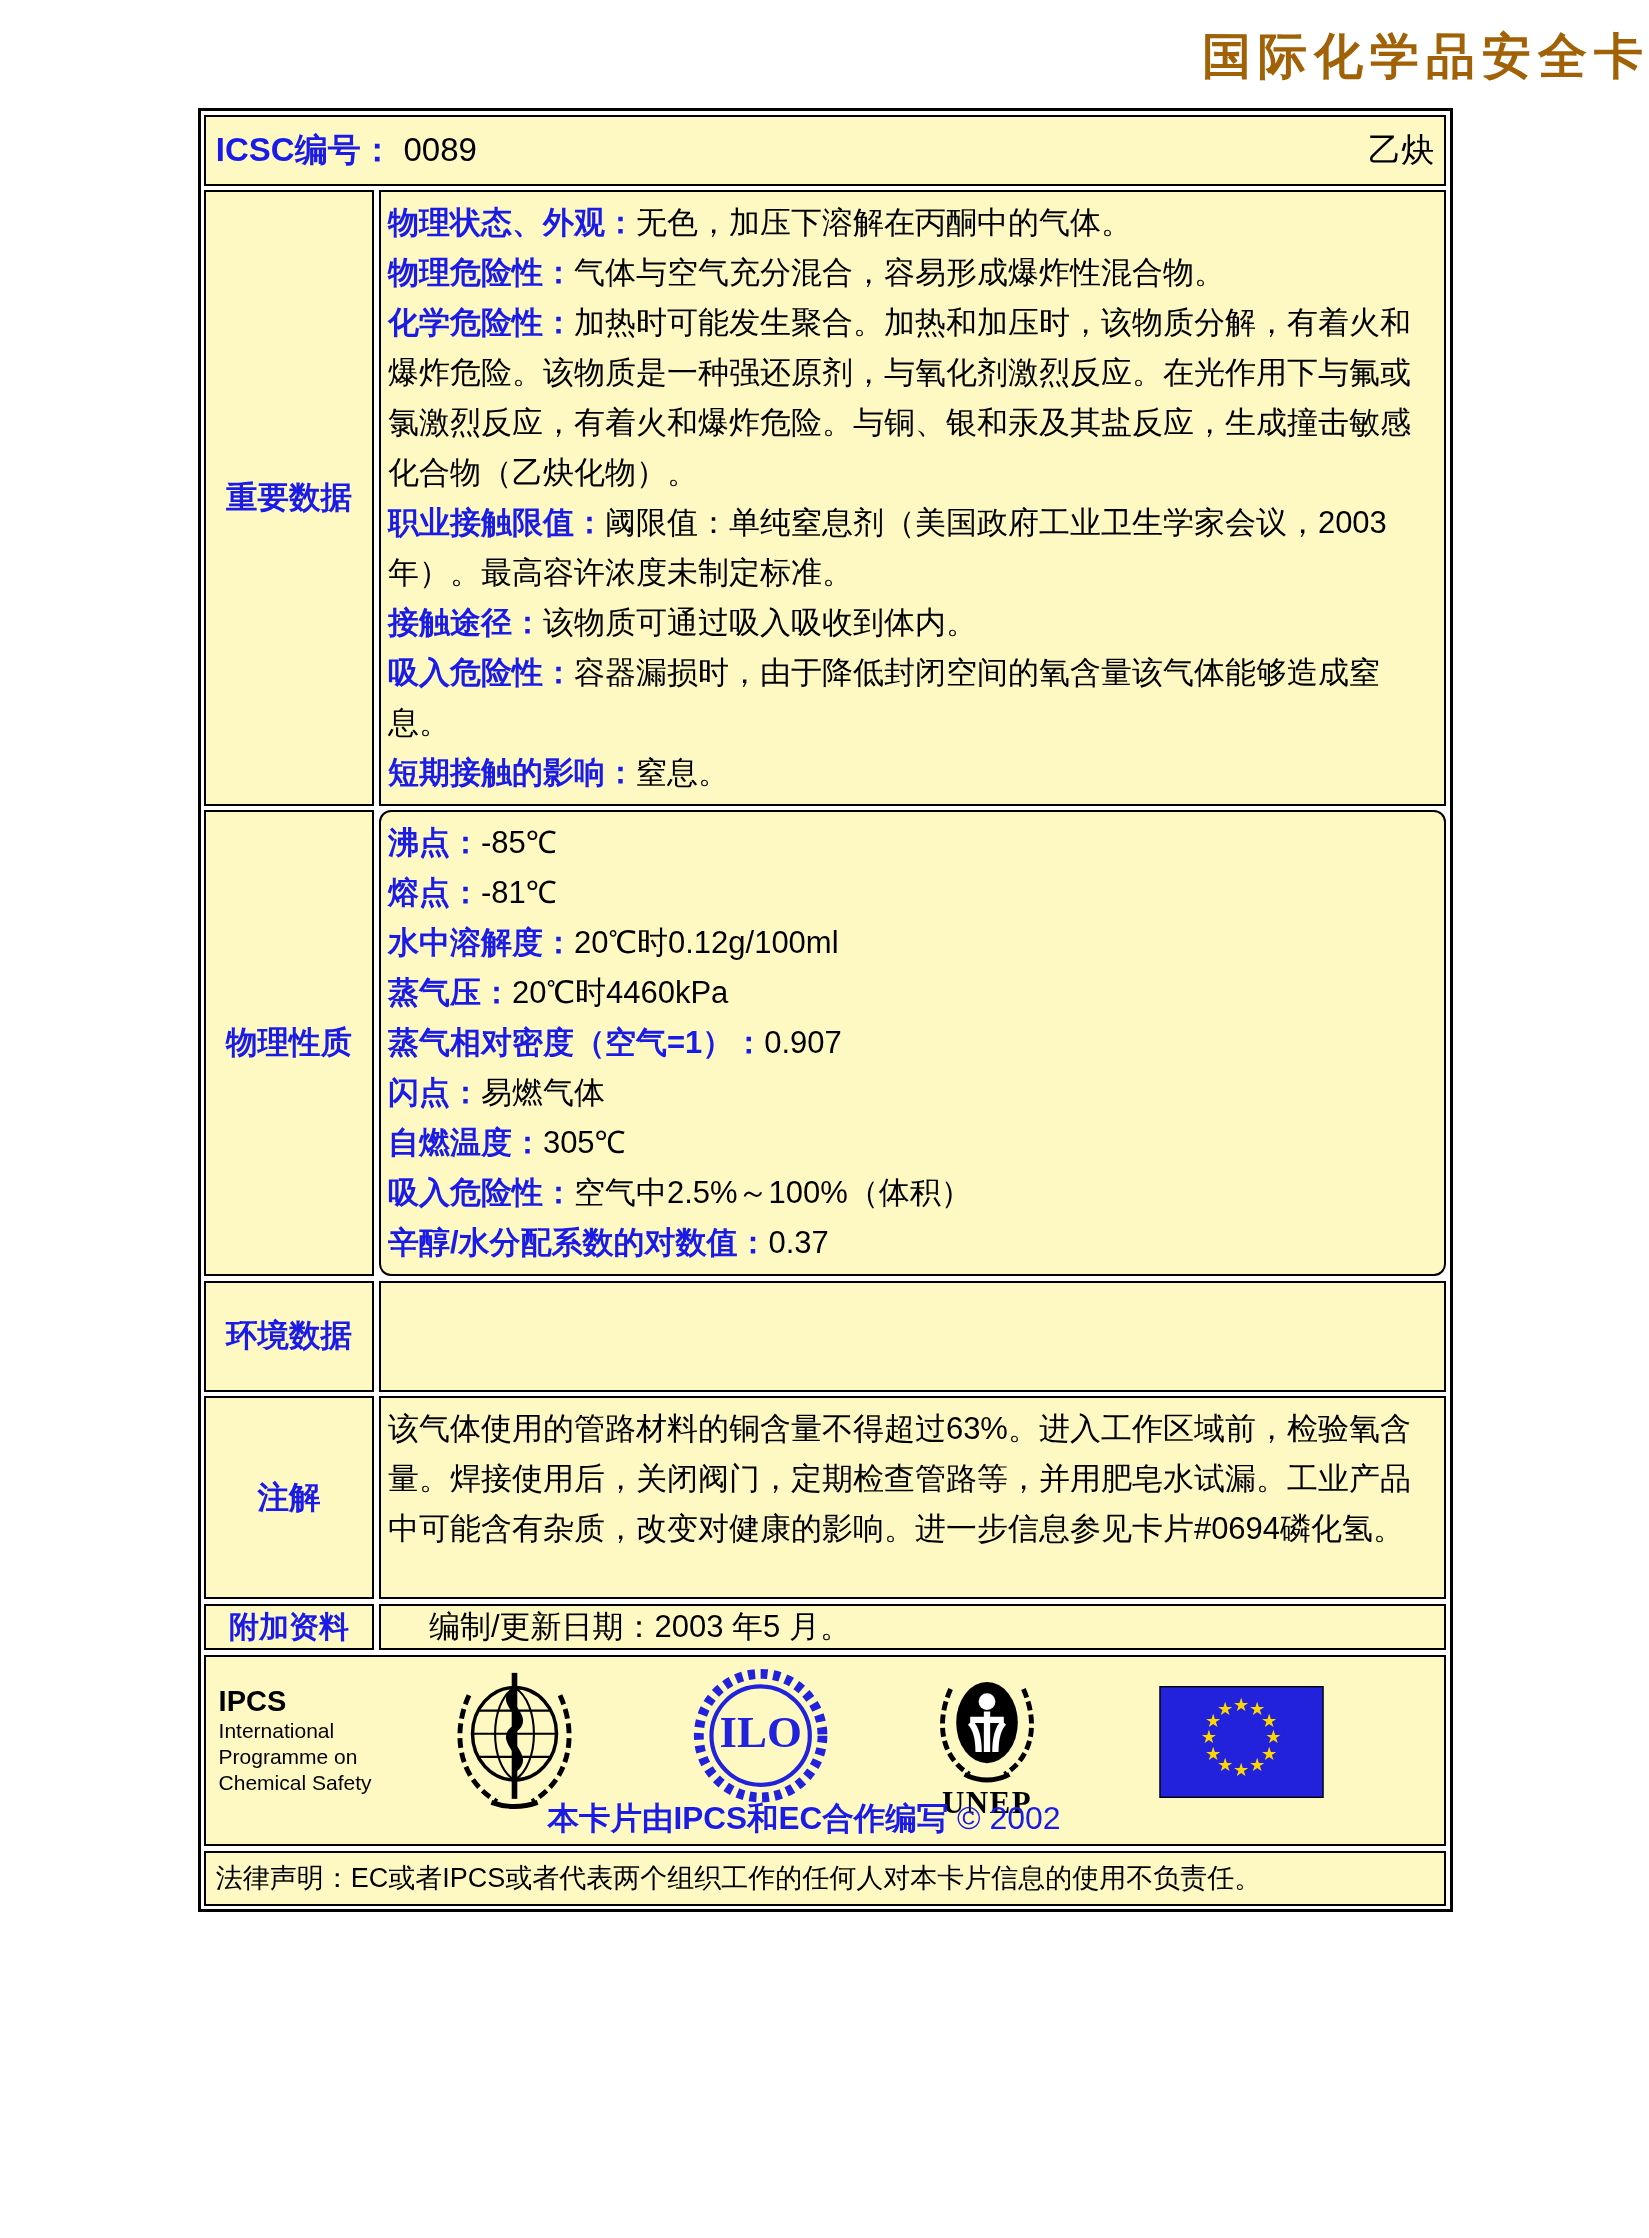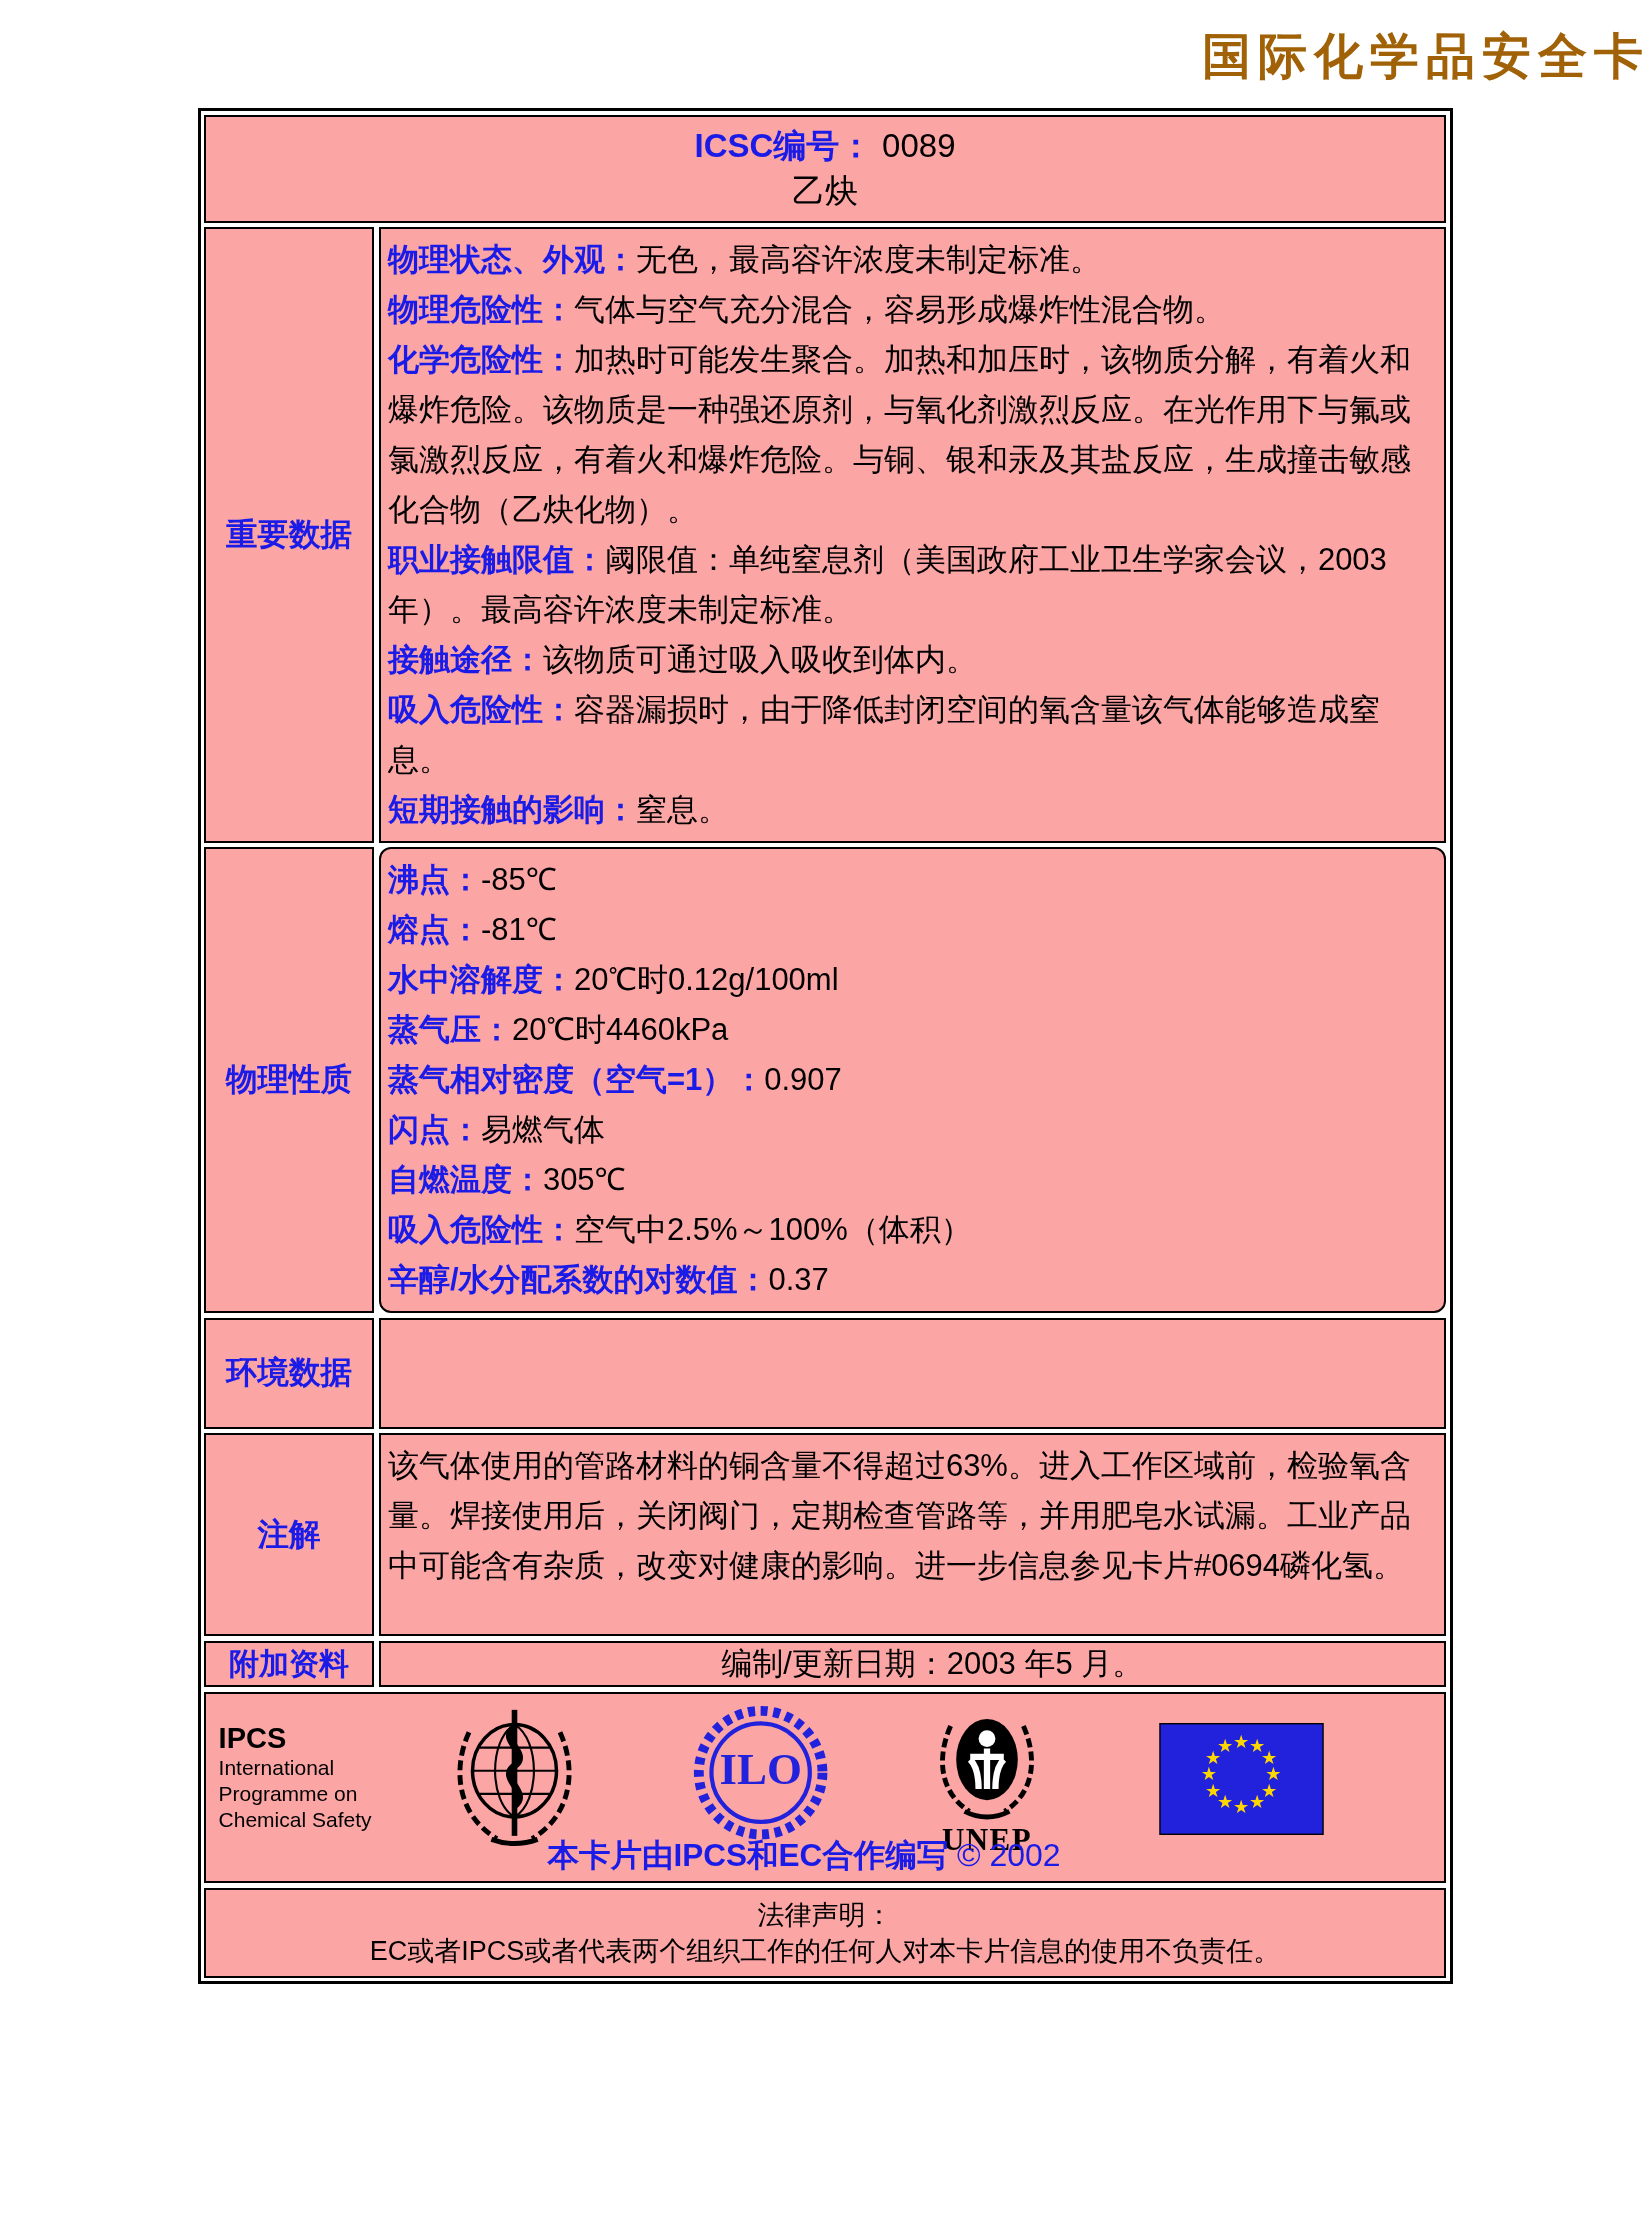--- a/index.html
+++ b/index.html
@@ -29,22 +29,21 @@
     border: 3.5px solid #000;
     padding: 3.5px;
     display: flex;
     flex-direction: column;
     gap: 4.9px;
     background: #fff;
   }
   .row { display: flex; gap: 4.9px; }
   .cell {
     border: 2.8px solid #000;
-    background: #fca5a5;
-    flex-direction: column;
+    background: #fef9c3;
   }
   .label-cell {
     width: 170px;
     flex: 0 0 170px;
     display: flex;
     align-items: center;
     justify-content: center;
     color: #1b1be8;
     font-weight: bold;
     font-size: 31.5px;
@@ -126,21 +125,21 @@
           <span class="key">ICSC编号：</span>
           <span class="val">0089</span>
         </div>
         <span class="val">乙炔</span>
       </div>
     </div>
 
     <div class="row important-row">
       <div class="cell label-cell">重要数据</div>
       <div class="cell content-cell kv">
-        <p><span class="key">物理状态、外观：</span><span class="val">无色，最高容许浓度未制定标准。</span></p>
+        <p><span class="key">物理状态、外观：</span><span class="val">无色，加压下溶解在丙酮中的气体。</span></p>
         <p><span class="key">物理危险性：</span><span class="val">气体与空气充分混合，容易形成爆炸性混合物。</span></p>
         <p><span class="key">化学危险性：</span><span class="val">加热时可能发生聚合。加热和加压时，该物质分解，有着火和爆炸危险。该物质是一种强还原剂，与氧化剂激烈反应。在光作用下与氟或氯激烈反应，有着火和爆炸危险。与铜、银和汞及其盐反应，生成撞击敏感化合物（乙炔化物）。</span></p>
         <p><span class="key">职业接触限值：</span><span class="val">阈限值：单纯窒息剂（美国政府工业卫生学家会议，2003年）。最高容许浓度未制定标准。</span></p>
         <p><span class="key">接触途径：</span><span class="val">该物质可通过吸入吸收到体内。</span></p>
         <p><span class="key">吸入危险性：</span><span class="val">容器漏损时，由于降低封闭空间的氧含量该气体能够造成窒息。</span></p>
         <p><span class="key">短期接触的影响：</span><span class="val">窒息。</span></p>
       </div>
     </div>
 
     <div class="row physical-row">

